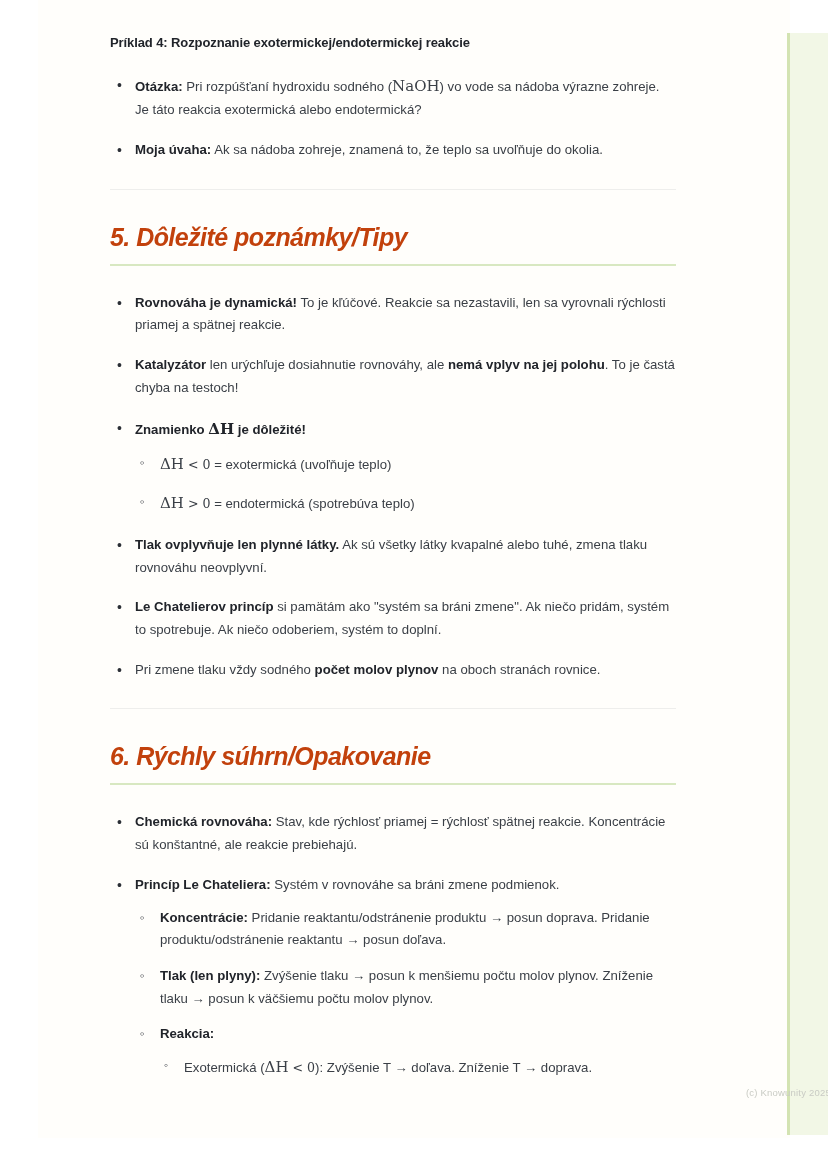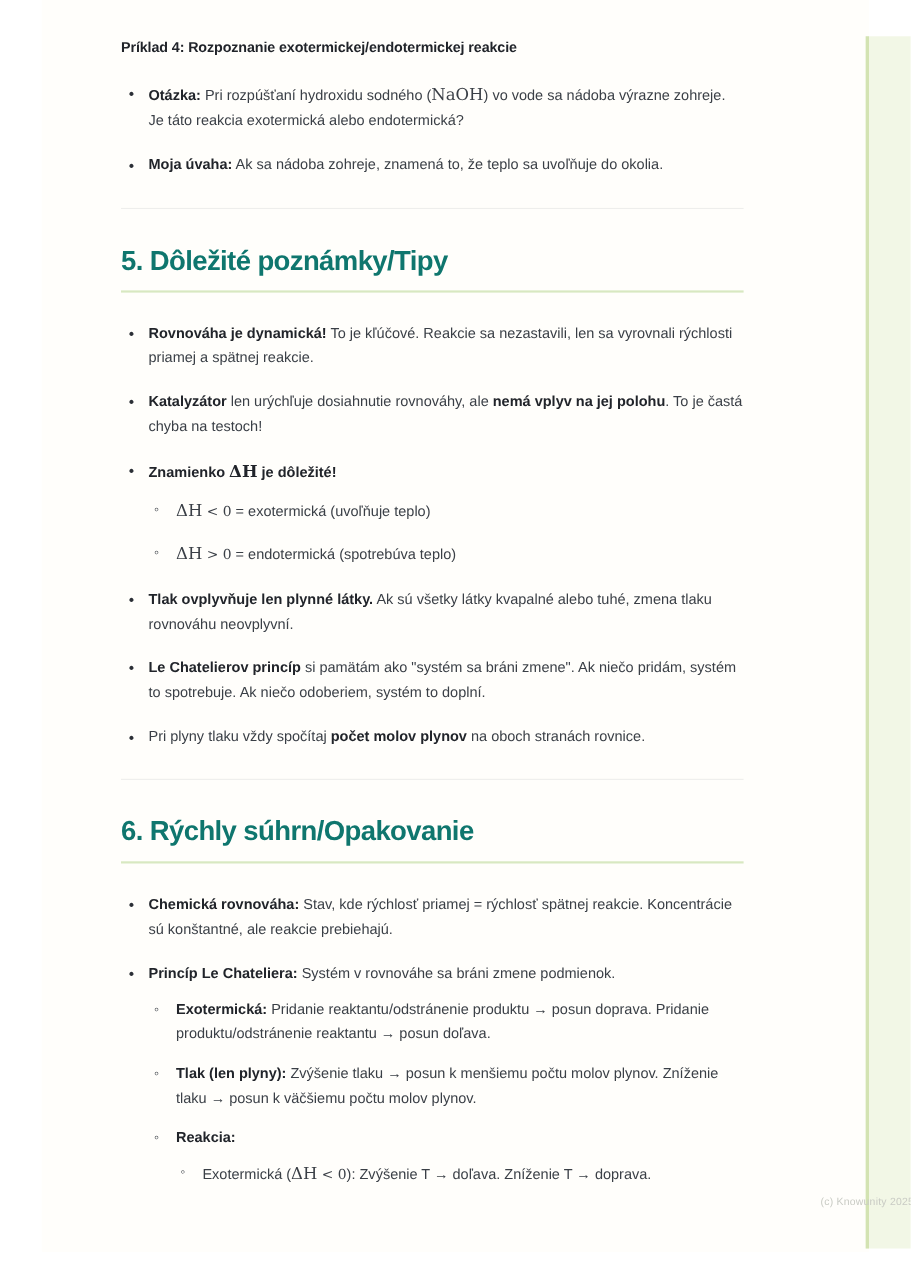--- a/index.html
+++ b/index.html
@@ -140,24 +140,25 @@
 
   
   .rule {
     height: 1px;
     background: #eeeeec;
     margin: 27px 0 32px 0;
   }
   .section-h2 {
     font-size: 25px;
     font-weight: bold;
-    color: #0f766e;
+    color: #c2410c;
     letter-spacing: -0.55px;
     margin: 0 0 12px 0;
     line-height: 1.2;
+    font-style: italic;
   }
   .h2-underline {
     height: 2px;
     background: #d8e8c1;
     margin: 0 0 26px 0;
   }
 
   .section-block { margin-bottom: 0; }
 
   
@@ -223,42 +224,42 @@
 
         <li>
           <b class="b">Tlak ovplyvňuje len plynné látky.</b><span> Ak sú všetky látky kvapalné alebo tuhé, zmena tlaku rovnováhu neovplyvní.</span>
         </li>
 
         <li>
           <b class="b">Le Chatelierov princíp</b><span> si pamätám ako "systém sa bráni zmene". Ak niečo pridám, systém to spotrebuje. Ak niečo odoberiem, systém to doplní.</span>
         </li>
 
         <li>
-          <span>Pri plyny tlaku vždy spočítaj </span><b class="b">počet molov plynov</b><span> na oboch stranách rovnice.</span>
+          <span>Pri zmene tlaku vždy sodného </span><b class="b">počet molov plynov</b><span> na oboch stranách rovnice.</span>
         </li>
       </ul>
     </div>
 
     <div class="rule"></div>
 
     <div class="section-block">
       <h2 class="section-h2">6. Rýchly súhrn/Opakovanie</h2>
       <div class="h2-underline"></div>
 
       <ul class="lvl1">
         <li>
           <b class="b">Chemická rovnováha:</b><span> Stav, kde rýchlosť priamej = rýchlosť spätnej reakcie. Koncentrácie sú konštantné, ale reakcie prebiehajú.</span>
         </li>
 
         <li>
           <b class="b">Princíp Le Chateliera:</b><span> Systém v rovnováhe sa bráni zmene podmienok.</span>
 
           <ul class="lvl2">
             <li>
-              <b class="b">Exotermická:</b><span> Pridanie reaktantu/odstránenie produktu → posun doprava. Pridanie produktu/odstránenie reaktantu → posun doľava.</span>
+              <b class="b">Koncentrácie:</b><span> Pridanie reaktantu/odstránenie produktu → posun doprava. Pridanie produktu/odstránenie reaktantu → posun doľava.</span>
             </li>
             <li>
               <b class="b">Tlak (len plyny):</b><span> Zvýšenie tlaku → posun k menšiemu počtu molov plynov. Zníženie tlaku → posun k väčšiemu počtu molov plynov.</span>
             </li>
             <li>
               <b class="b">Reakcia:</b><span></span>
               <ul class="lvl3">
                 <li>
                   <span>Exotermická (</span><span class="mathi">ΔH</span><span class="mathr"> &lt; 0</span><span>): Zvýšenie T → doľava. Zníženie T → doprava.</span>
                 </li>

